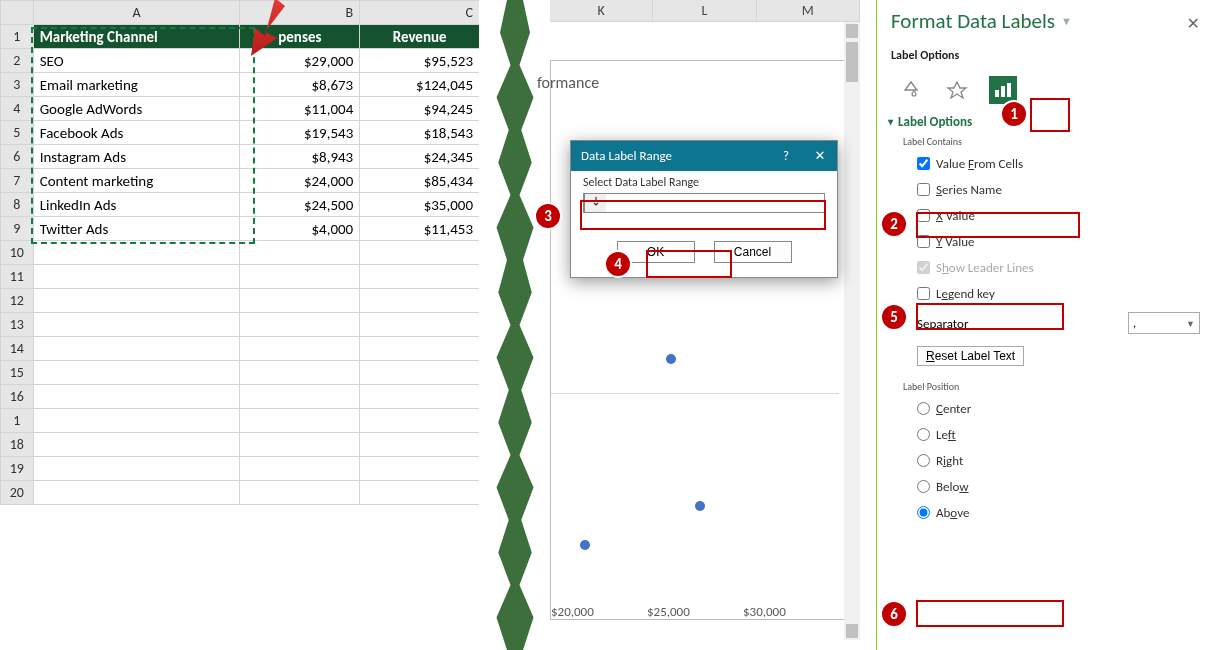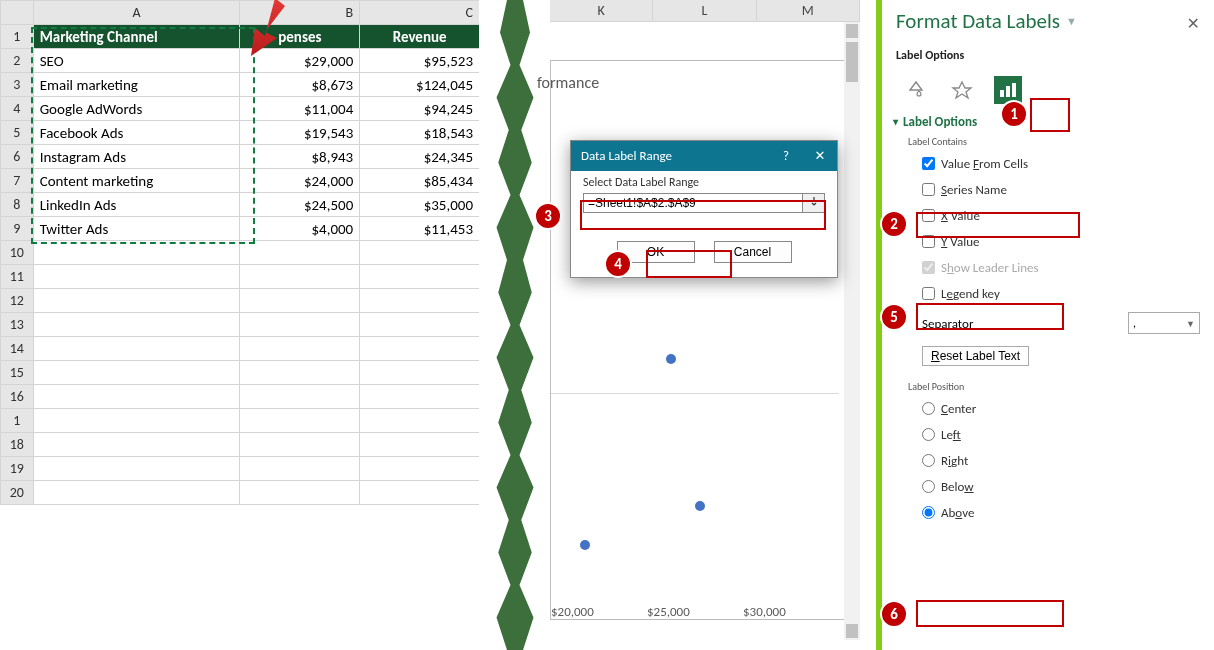--- a/index.html
+++ b/index.html
@@ -269,21 +269,21 @@
     cursor: pointer;
   }
 
   
   .pane {
     position: absolute;
     right: 0;
     top: 0;
     width: 338px;
     height: 650px;
-    border-left: 6px solid #84cc16;
+    border-left: 1px solid #84cc16;
     background: #fff;
     padding: 8px 14px 0 14px;
     z-index: 10;
   }
   .pane-title {
     color: #217346;
     font-size: 21px;
     font-weight: normal;
     display: flex;
     align-items: center;
@@ -584,21 +584,20 @@
 
 <div class="dialog">
   <div class="dialog-title">
     <span>Data Label Range</span>
     <span class="help">?</span>
     <span class="close">✕</span>
   </div>
   <div class="dialog-body">
     <label>Select Data Label Range</label>
     <div class="range-input-wrap">
-      <input class="range-input" value="=Sheet1!$A$2:$A$9" style="">
       <div class="range-collapse">
         <svg width="12" height="12" viewBox="0 0 12 12">
             <path d="M2 6h8M6 2v4" stroke="#333" stroke-width="1.2" fill="none"></path>
             <path d="M4 8l2 2 2-2" stroke="#333" stroke-width="1.2" fill="none"></path>
           </svg>
       </div>
     </div>
     <div class="dialog-buttons">
       <button class="dlg-btn">OK</button>
       <button class="dlg-btn">Cancel</button>

